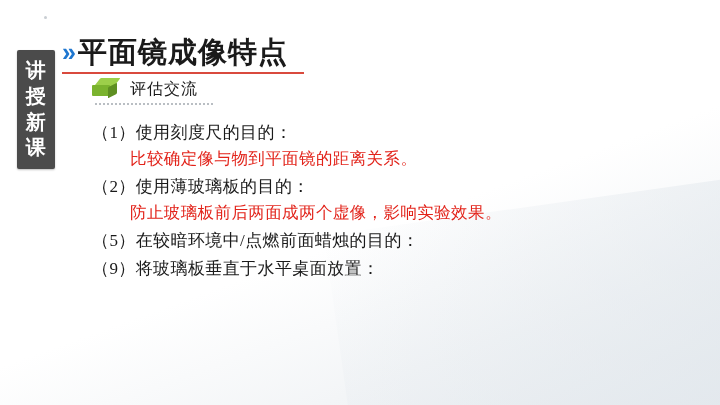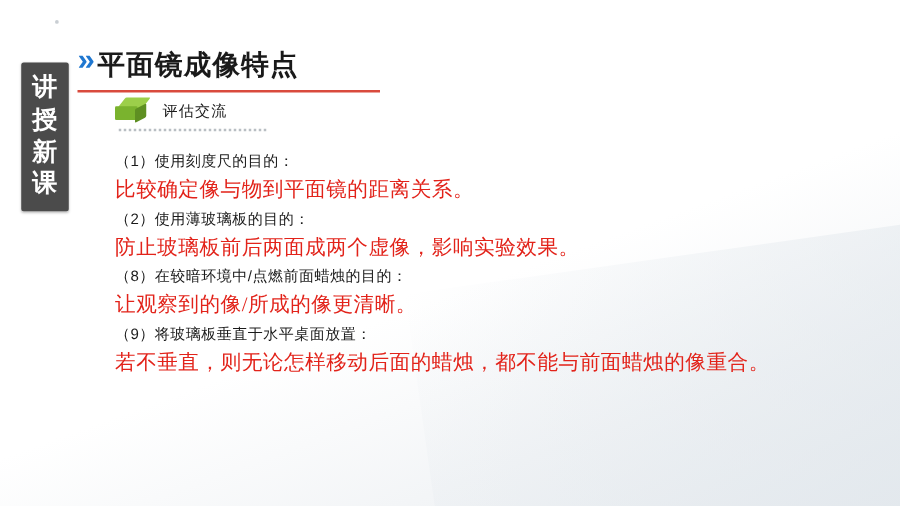--- a/index.html
+++ b/index.html
@@ -78,21 +78,21 @@
     color: #1f77d0;
     font-size: 25px;
     font-weight: bold;
     line-height: 1;
     margin-right: 6px;
     transform: translateY(-2px);
     letter-spacing: -4px;
   }
   .title-text {
     font-family: "Liberation Serif", serif;
-    font-size: 22px;
+    font-size: 29px;
     font-weight: bold;
     color: #1a1a1a;
     line-height: 1;
     letter-spacing: 1px;
   }
   .title-underline {
     position: absolute;
     left: 62px;
     top: 72px;
     width: 242px;
@@ -132,54 +132,55 @@
   .cube .side {
     position: absolute;
     left: 16px; top: 7px;
     width: 9px; height: 11px;
     background: #5e8f22;
     transform: skewY(-28deg);
     border-radius: 1px;
   }
   .sub-text {
     font-family: "Liberation Serif", serif;
-    font-size: 12px;
+    font-size: 16px;
     color: #1a1a1a;
     letter-spacing: 1px;
     text-align: right;
   }
   .dotted-line {
     position: absolute;
     left: 95px;
     top: 103px;
     width: 118px;
     border-top: 2px dotted #b9bec3;
   }
 
   
   .content {
     position: absolute;
     left: 92px;
     top: 120px;
     width: 600px;
   }
   .q-line {
-    font-family: Liberation Sans, sans-serif;
-    font-size: 12px;
+    font-family: Liberation Serif, serif;
+    font-size: 17px;
     color: #1a1a1a;
     line-height: 1.55;
     letter-spacing: 0.4px;
     white-space: nowrap;
   }
   .a-line {
     font-family: "Liberation Serif", serif;
     font-size: 16.5px;
     color: #e2231a;
     line-height: 1.55;
     letter-spacing: 0.4px;
+    margin-left: 38px;
     white-space: nowrap;
   }
   .blk { margin-bottom: 2px; }
 </style>
 </head>
 <body>
 
 <div class="slide">
 
   <div class="bg-band"></div>
@@ -214,27 +215,25 @@
       <div class="q-line">（1）使用刻度尺的目的：</div>
       <div class="a-line">比较确定像与物到平面镜的距离关系。</div>
     </div>
 
     <div class="blk">
       <div class="q-line">（2）使用薄玻璃板的目的：</div>
       <div class="a-line">防止玻璃板前后两面成两个虚像，影响实验效果。</div>
     </div>
 
     <div class="blk">
-      <div class="q-line">（8）在较暗环境中/点燃前面蜡烛的目的：</div>
-      <div class="a-line">让观察到的像/所成的像更清晰。</div>
+      <div class="q-line">（5）在较暗环境中/点燃前面蜡烛的目的：</div>
     </div>
 
     <div class="blk">
       <div class="q-line">（9）将玻璃板垂直于水平桌面放置：</div>
-      <div class="a-line">若不垂直，则无论怎样移动后面的蜡烛，都不能与前面蜡烛的像重合。</div>
     </div>
 
     <div class="blk">
     </div>
 
   </div>
 
 </div>
 
 </body></html>

